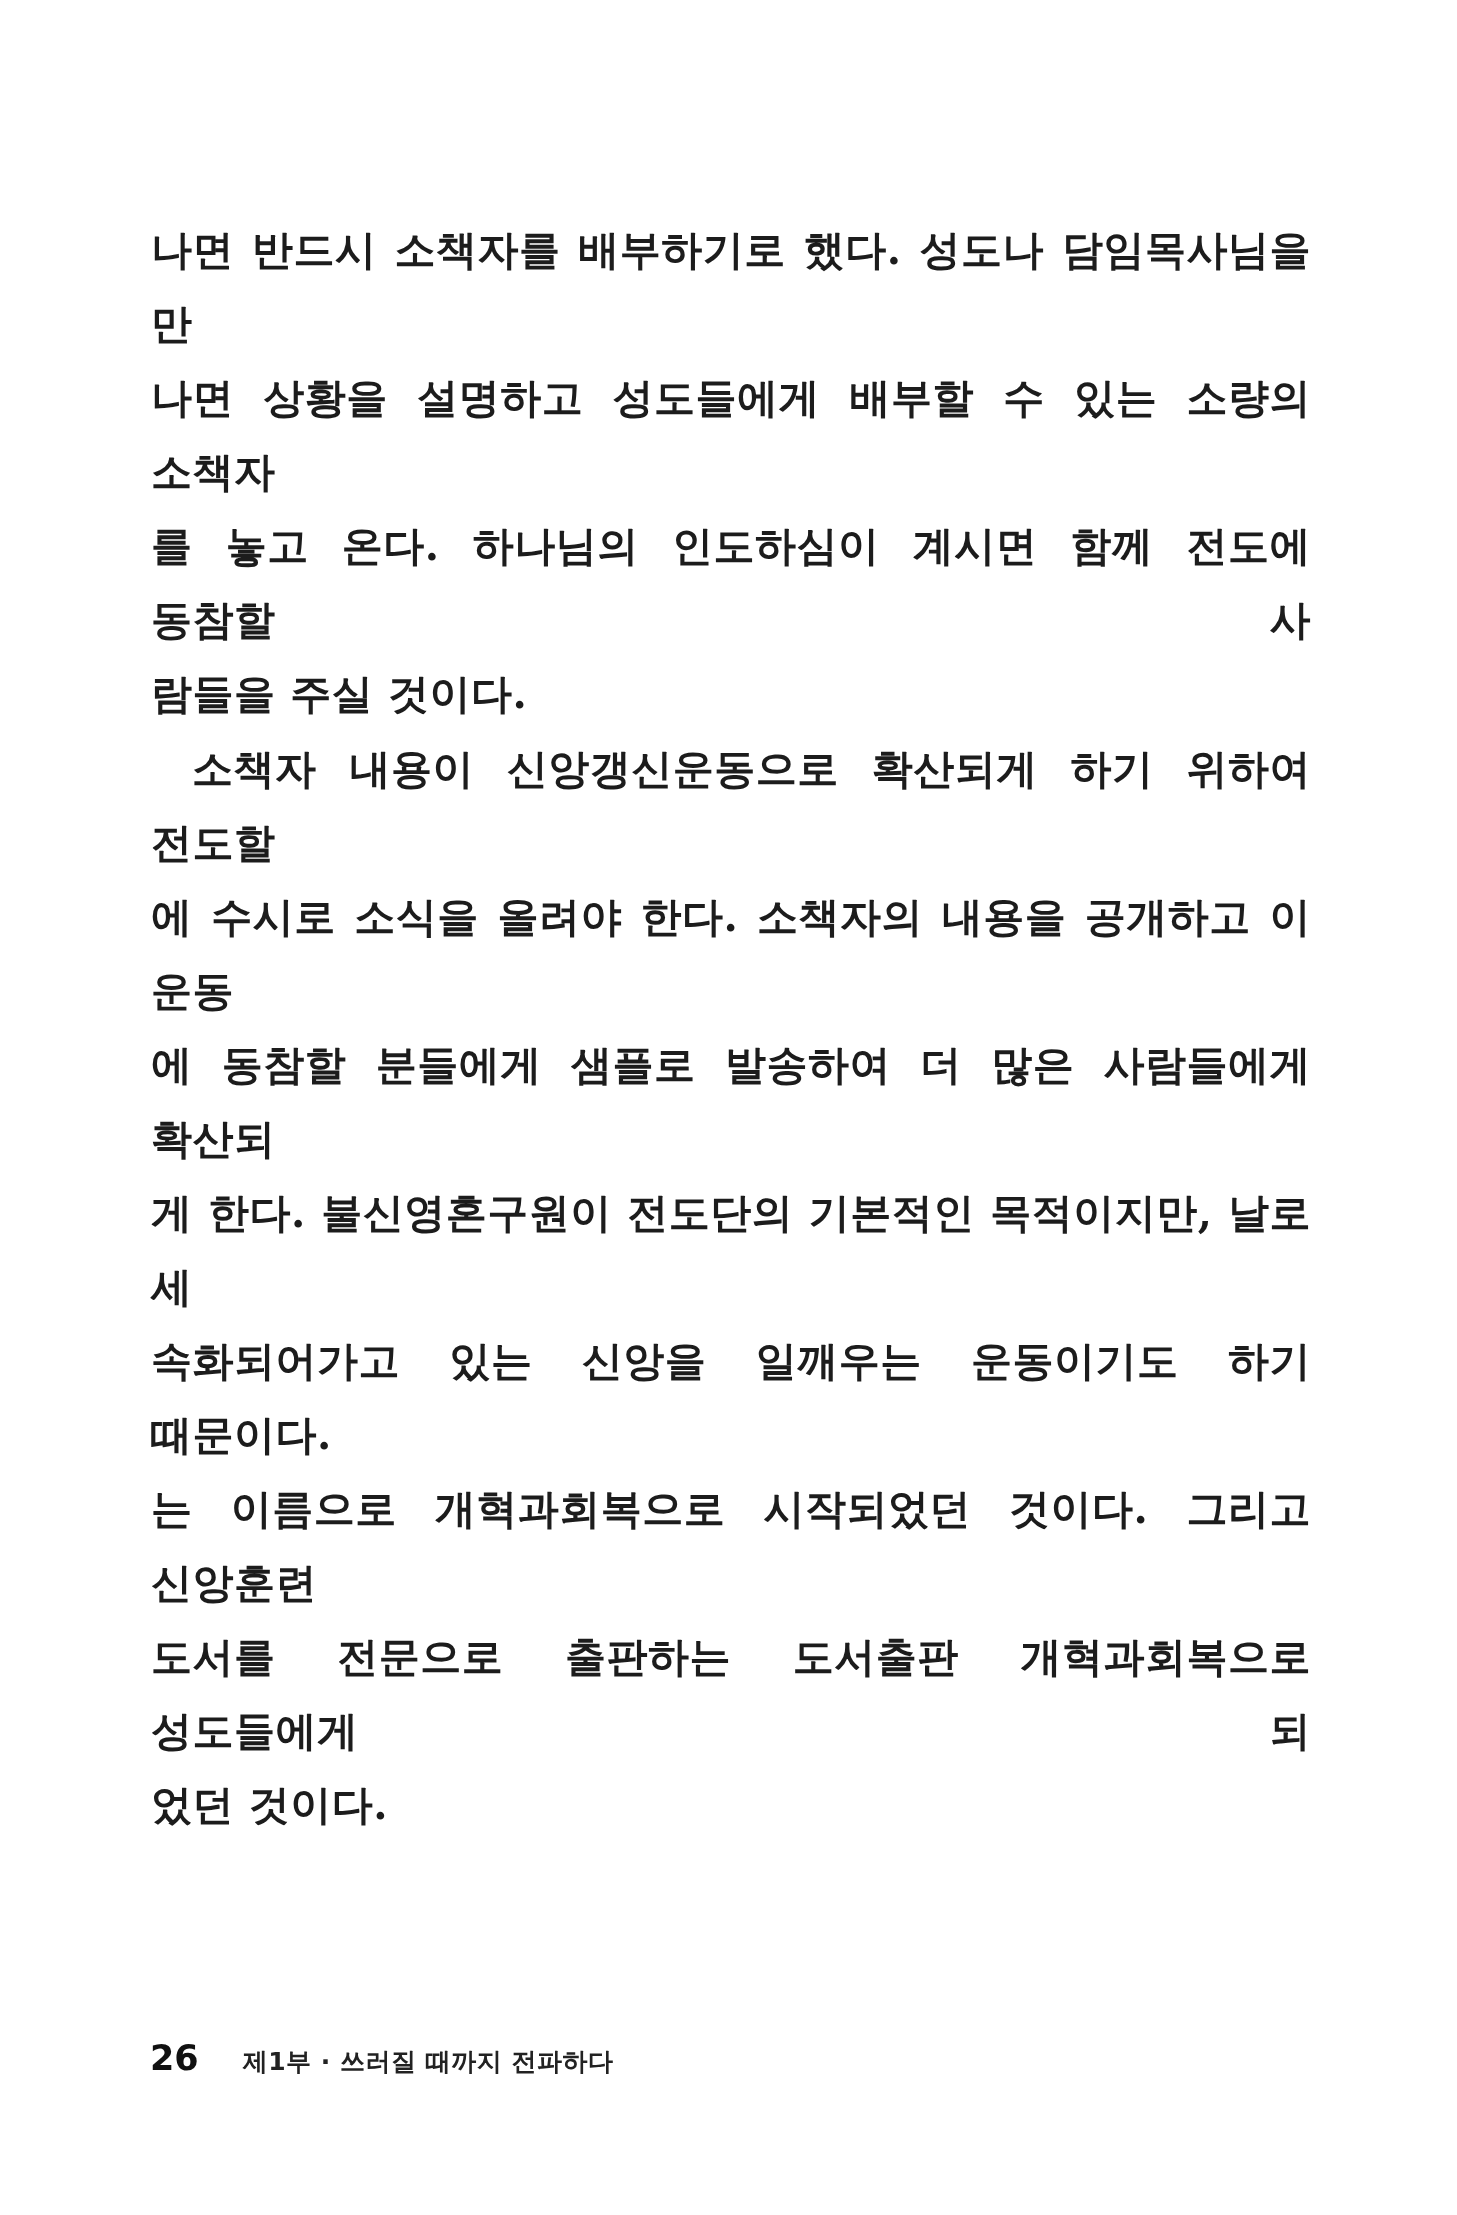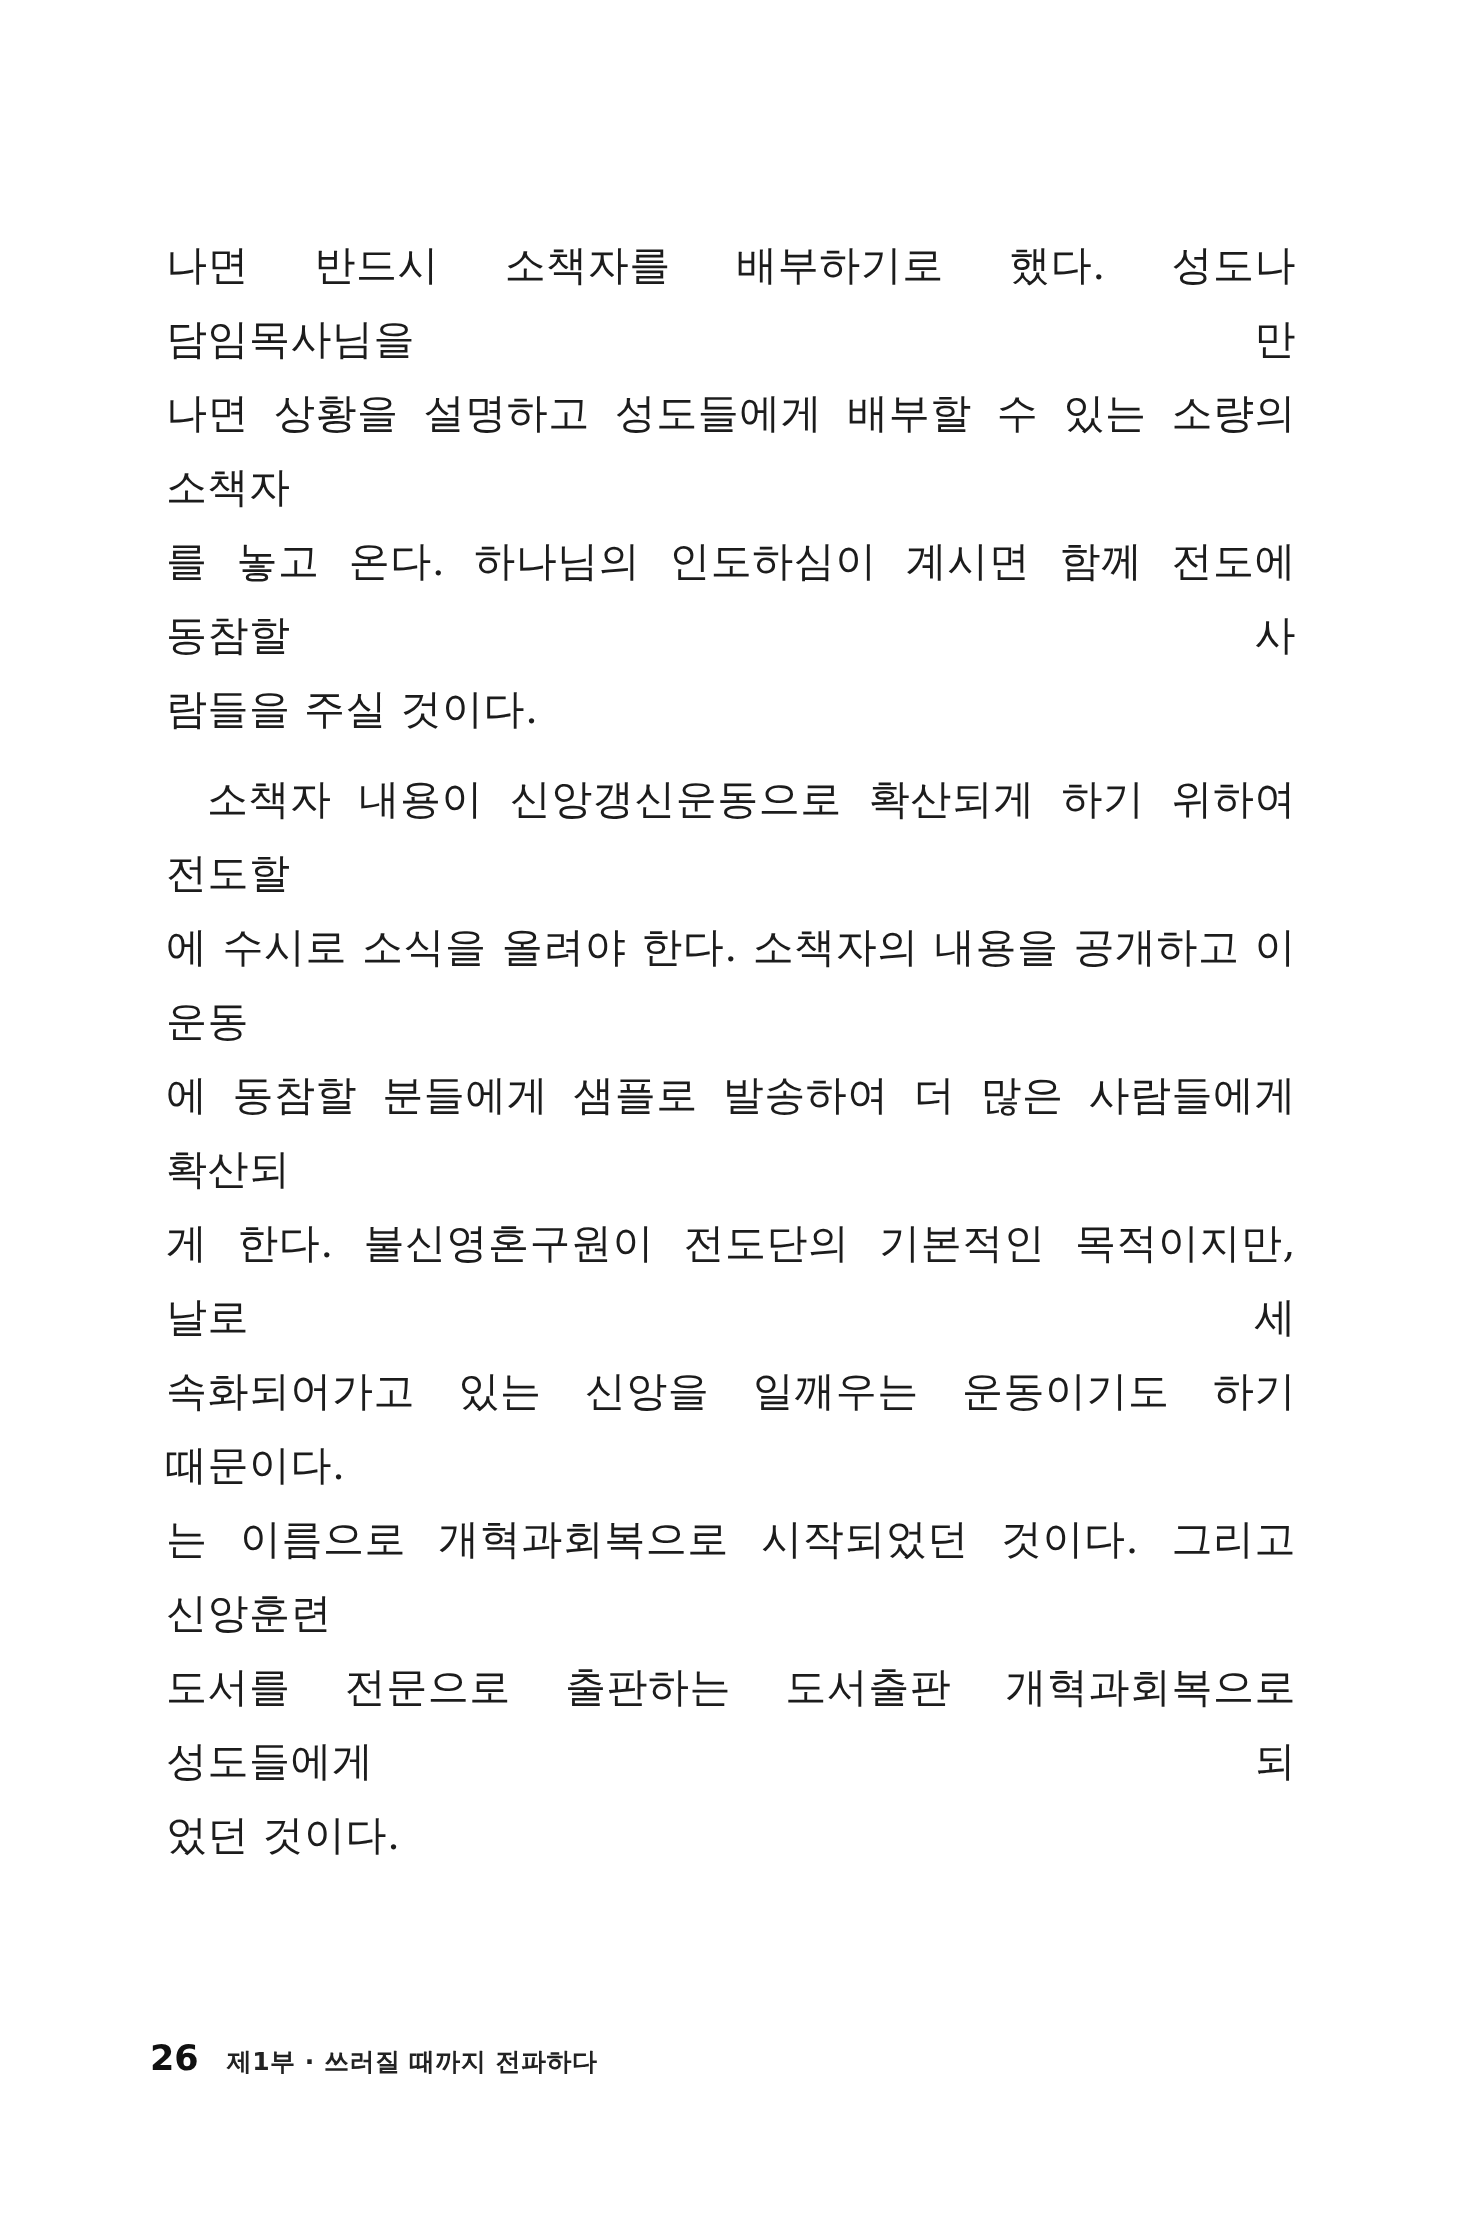--- a/index.html
+++ b/index.html
@@ -14,38 +14,38 @@
   .text-block {
     position: absolute;
     left: 150px;
     top: 212px;
     width: 1162px;
     color: #1c1c1c;
     font-size: 41px;
     line-height: 74px;
     letter-spacing: 0.5px;
   }
-  .paragraph { margin: 16px; }
+  .paragraph { margin: 1px; font-weight: bold; }
   .line {
     text-align: justify;
     white-space: normal;
     word-break: keep-all;
   }
   .line.just {
     text-align-last: justify;
     -moz-text-align-last: justify;
   }
   .line.indent { text-indent: 41px; }
   .page-footer {
     position: absolute;
     left: 150px;
     top: 2038px;
     display: flex;
     align-items: baseline;
-    gap: 28px;
+    gap: 44px;
     font-family: "DejaVu Sans", "Liberation Sans", sans-serif;
     color: #111111;
   }
   .page-number {
     font-size: 35px;
     font-weight: 700;
     letter-spacing: 0px;
   }
   .section-title {
     font-size: 25px;

